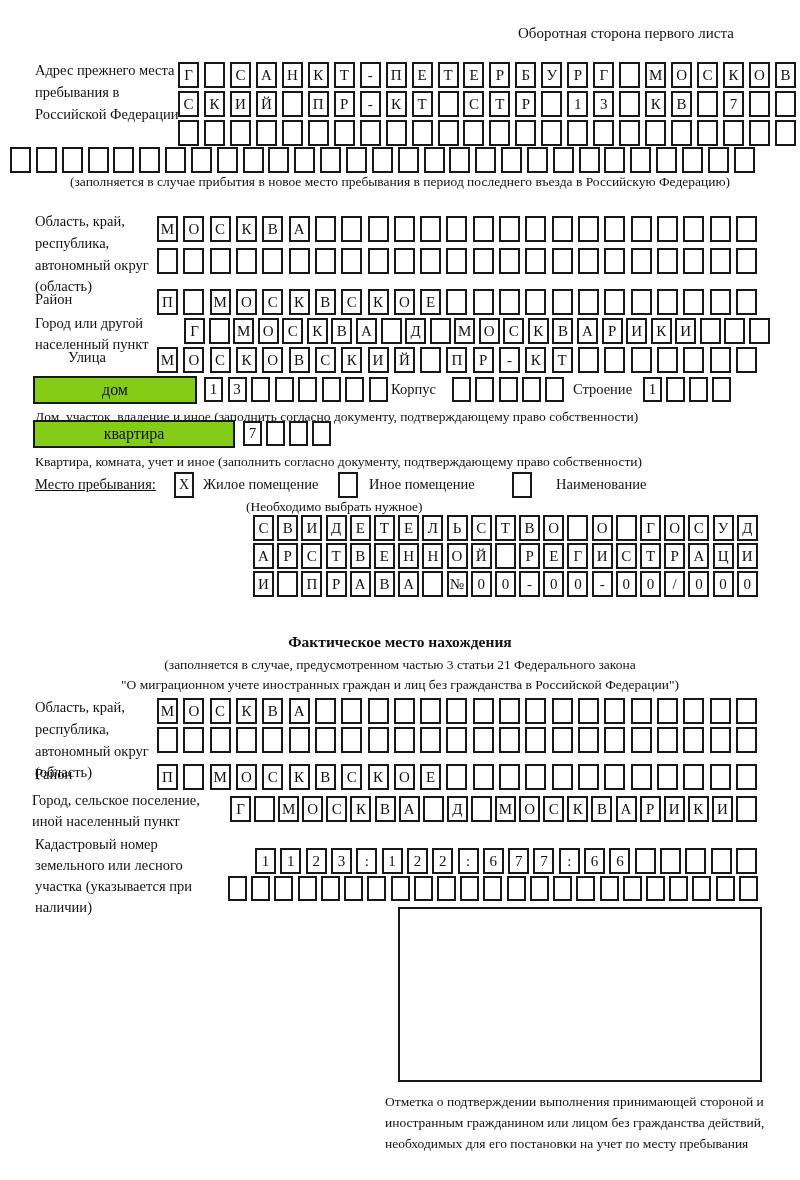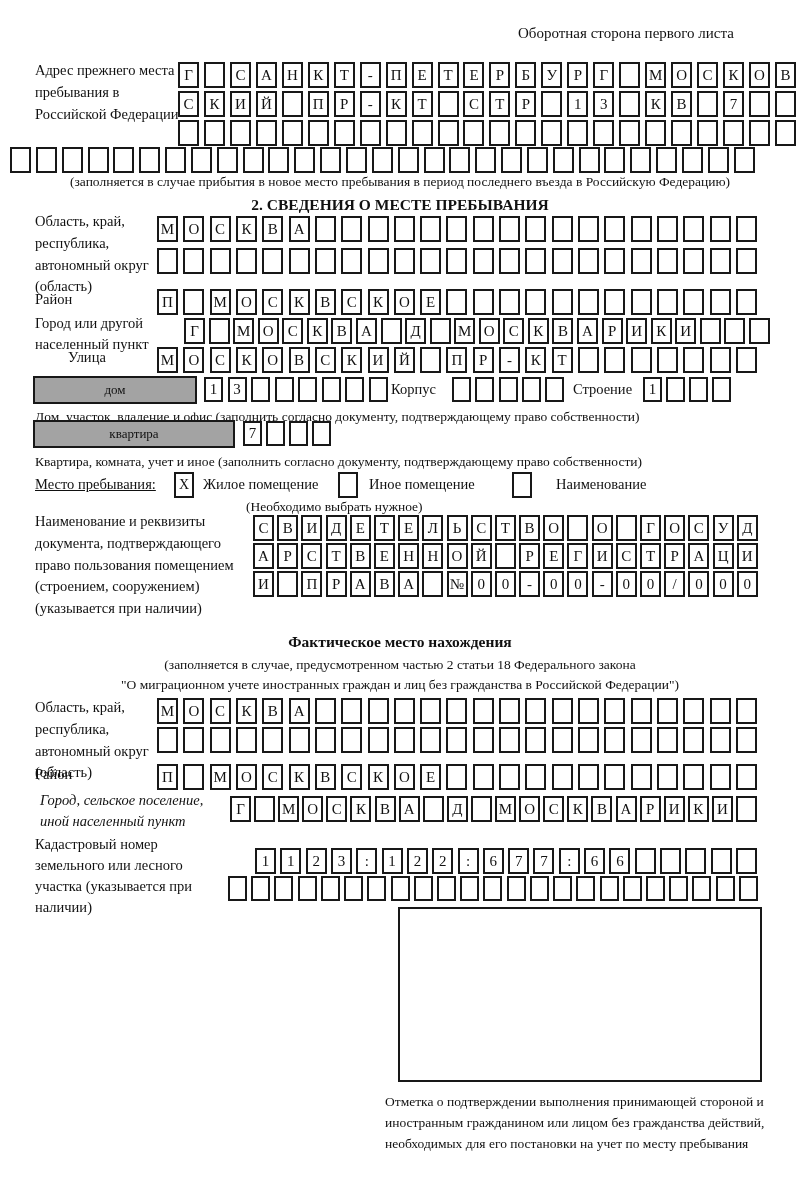--- a/index.html
+++ b/index.html
@@ -16,21 +16,21 @@
   .cell {
     box-sizing:border-box; flex:none; width:21px; height:26px;
     border:2px solid #181818; background:#fff;
     display:flex; align-items:center; justify-content:center;
     font-size:15px; line-height:1;
   }
   .row.sm .cell { width:19px; height:25px; }
   .field-rect {
     position:absolute; box-sizing:border-box; border:2px solid #181818;
     display:flex; align-items:center; justify-content:center;
-    font-size:13px; background:#a3a3a3;
+    font-size:16px; background:#84cc16;
   }
   .chk {
     position:absolute; box-sizing:border-box; width:20px; height:26px;
     border:2px solid #181818; display:flex; align-items:center; justify-content:center;
     font-size:14px; background:#fff;
   }
   .stamp-box { position:absolute; box-sizing:border-box; border:2px solid #181818; background:#fff; }
 </style>
 </head>
 <body>
@@ -144,21 +144,20 @@
       <span class="cell"></span>
       <span class="cell"></span>
       <span class="cell"></span>
       <span class="cell"></span>
       <span class="cell"></span>
       <span class="cell"></span>
       <span class="cell"></span>
     </div>
   <div class="note center" style="top:172px;">(заполняется в случае прибытия в новое место пребывания в период последнего въезда в Российскую Федерацию)</div>
 
-  <div class="lbl bold center" style="position:absolute; top:193px; font-size:15.5px;">2. СВЕДЕНИЯ О МЕСТЕ ПРЕБЫВАНИЯ</div>
 
   <div class="lbl" style="left:35px; top:211px; width:118px;">Область, край, республика, автономный округ (область)</div>
   <div class="row" style="left:157px; top:216px; width:600px;">
       <span class="cell">М</span>
       <span class="cell">О</span>
       <span class="cell">С</span>
       <span class="cell">К</span>
       <span class="cell">В</span>
       <span class="cell">А</span>
       <span class="cell"></span>
@@ -306,41 +305,40 @@
       <span class="cell"></span>
       <span class="cell"></span>
     </div>
   <div class="lbl" style="left:573px; top:379px;">Строение</div>
   <div class="row sm" style="left:643px; top:377px; width:88px;">
       <span class="cell">1</span>
       <span class="cell"></span>
       <span class="cell"></span>
       <span class="cell"></span>
     </div>
-  <div class="note" style="left:35px; top:407px;">Дом, участок, владение и офис (заполнить согласно документу, подтверждающему право собственности)</div>
+  <div class="note" style="left:35px; top:407px;">Дом, участок, владение и иное (заполнить согласно документу, подтверждающему право собственности)</div>
 
   <div class="field-rect" style="left:33px; top:420px; width:202px; height:28px;">квартира</div>
   <div class="row sm" style="left:243px; top:421px; width:88px;">
       <span class="cell">7</span>
       <span class="cell"></span>
       <span class="cell"></span>
       <span class="cell"></span>
     </div>
   <div class="note" style="left:35px; top:452px;">Квартира, комната, учет и иное (заполнить согласно документу, подтверждающему право собственности)</div>
 
   <div class="lbl" style="left:35px; top:474px;text-decoration:underline;">Место пребывания:</div>
   <div class="chk" style="left:174px; top:472px;">X</div>
   <div class="lbl" style="left:203px; top:474px;">Жилое помещение</div>
   <div class="chk" style="left:338px; top:472px;"></div>
   <div class="lbl" style="left:369px; top:474px;">Иное помещение</div>
   <div class="chk" style="left:512px; top:472px;"></div>
   <div class="lbl" style="left:556px; top:474px;">Наименование</div>
   <div class="note" style="left:246px; top:497px;">(Необходимо выбрать нужное)</div>
 
-  <div class="lbl" style="left:35px; top:511px; width:215px;">Наименование и реквизиты документа, подтверждающего право пользования помещением (строением, сооружением) (указывается при наличии)</div>
   <div class="row" style="left:253px; top:515px; width:505px;">
       <span class="cell">С</span>
       <span class="cell">В</span>
       <span class="cell">И</span>
       <span class="cell">Д</span>
       <span class="cell">Е</span>
       <span class="cell">Т</span>
       <span class="cell">Е</span>
       <span class="cell">Л</span>
       <span class="cell">Ь</span>
@@ -398,21 +396,21 @@
       <span class="cell">-</span>
       <span class="cell">0</span>
       <span class="cell">0</span>
       <span class="cell">/</span>
       <span class="cell">0</span>
       <span class="cell">0</span>
       <span class="cell">0</span>
     </div>
 
   <div class="lbl bold center" style="position:absolute; top:630px; font-size:15.5px;">Фактическое место нахождения</div>
-  <div class="note center" style="top:655px;">(заполняется в случае, предусмотренном частью 2 статьи 18 Федерального закона</div>
+  <div class="note center" style="top:655px;">(заполняется в случае, предусмотренном частью 3 статьи 21 Федерального закона</div>
   <div class="note center" style="top:675px;">"О миграционном учете иностранных граждан и лиц без гражданства в Российской Федерации")</div>
 
   <div class="lbl" style="left:35px; top:697px; width:150px;">Область, край, республика, автономный округ (область)</div>
   <div class="row" style="left:157px; top:698px; width:600px;">
       <span class="cell">М</span>
       <span class="cell">О</span>
       <span class="cell">С</span>
       <span class="cell">К</span>
       <span class="cell">В</span>
       <span class="cell">А</span>
@@ -480,21 +478,21 @@
       <span class="cell"></span>
       <span class="cell"></span>
       <span class="cell"></span>
       <span class="cell"></span>
       <span class="cell"></span>
       <span class="cell"></span>
       <span class="cell"></span>
       <span class="cell"></span>
     </div>
 
-  <div class="lbl" style="left:40px; top:790px; width:195px; line-height:1.45;font-style:italic;">Город, сельское поселение, иной населенный пункт</div>
+  <div class="lbl" style="left:32px; top:790px; width:195px; line-height:1.45;">Город, сельское поселение, иной населенный пункт</div>
   <div class="row" style="left:230px; top:796px; width:527px;">
       <span class="cell">Г</span>
       <span class="cell"></span>
       <span class="cell">М</span>
       <span class="cell">О</span>
       <span class="cell">С</span>
       <span class="cell">К</span>
       <span class="cell">В</span>
       <span class="cell">А</span>
       <span class="cell"></span>

